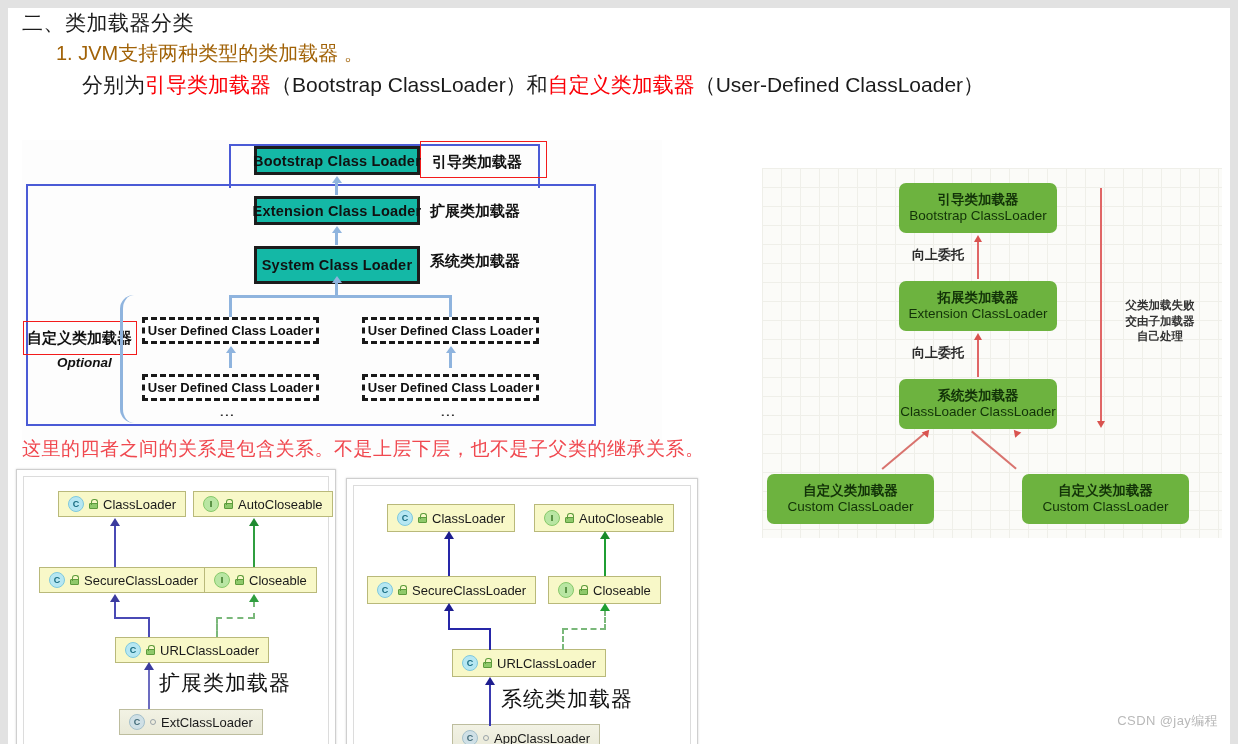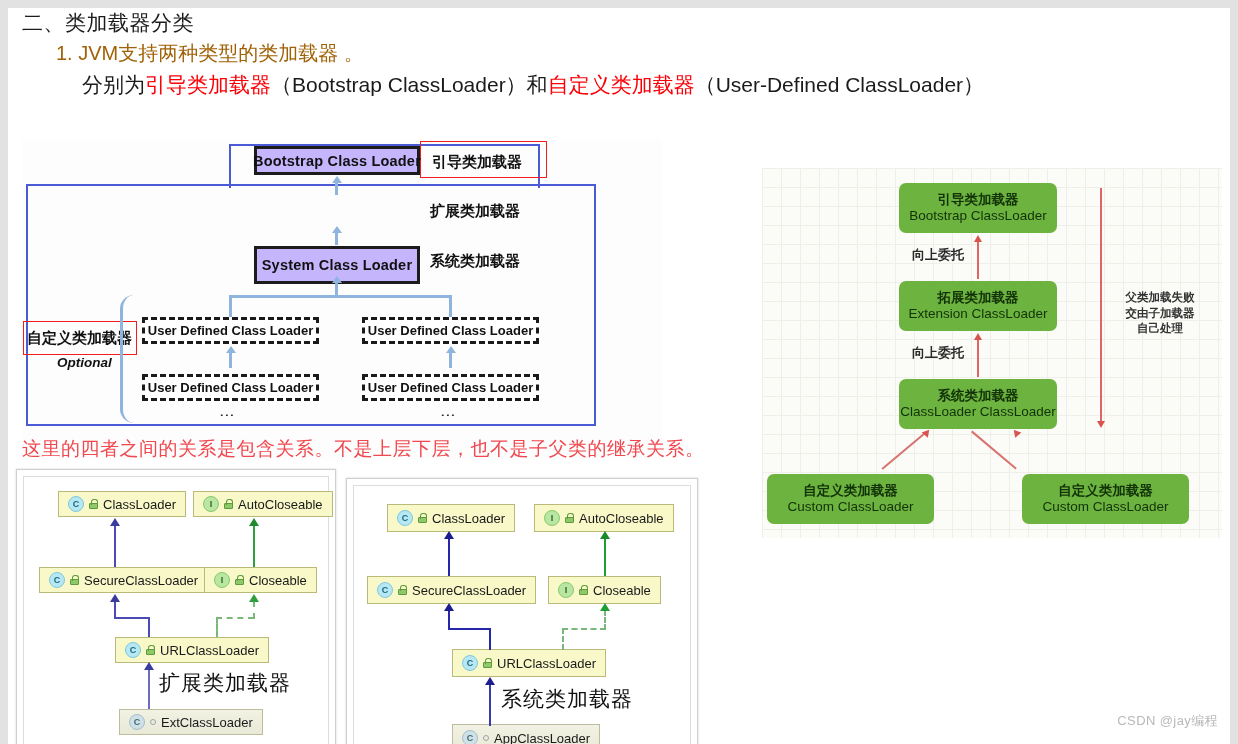--- a/index.html
+++ b/index.html
@@ -19,21 +19,21 @@
   .h-line1{font-size:21px;color:#1b1b1b;line-height:30px;letter-spacing:.5px;}
   .h-line2{font-size:20px;color:#a16207;line-height:30px;margin-left:34px;}
   .h-line3{font-size:21px;color:#1b1b1b;line-height:34px;margin-left:60px;white-space:nowrap;}
   .h-line4{font-size:21px;color:#1b1b1b;line-height:32px;margin-left:86px;white-space:nowrap;}
   .red{color:#fb0007;}
 
   
   .diagA{position:absolute;left:14px;top:132px;width:640px;height:320px;background:#fdfdfd;}
   .blue-top{position:absolute;left:207px;top:4px;width:311px;height:44px;border:2px solid #4b5bd6;border-bottom:none;box-sizing:border-box;}
   .blue-main{position:absolute;left:4px;top:44px;width:570px;height:242px;border:2px solid #4b5bd6;box-sizing:border-box;}
-  .bk{position:absolute;border:3px solid #1c1c1c;background:#c4b5fd;box-sizing:border-box;
+  .bk{position:absolute;border:3px solid #1c1c1c;background:#14b8a6;box-sizing:border-box;
       display:flex;align-items:center;justify-content:center;
       font-size:14.5px;font-weight:bold;color:#111;letter-spacing:.2px;white-space:nowrap;}
   .bk-boot{left:232px;top:6px;width:166px;height:29px;}
   .bk-ext {left:232px;top:56px;width:166px;height:29px;}
   .bk-sys {left:232px;top:106px;width:166px;height:38px;}
   .cn{position:absolute;font-size:15px;color:#111;font-weight:bold;white-space:nowrap;}
   .cn-boot{left:410px;top:13px;}
   .cn-ext {left:408px;top:62px;}
   .cn-sys {left:408px;top:112px;}
   .redbox{position:absolute;border:1.5px solid #f31b1b;box-sizing:border-box;}
@@ -70,21 +70,21 @@
   .gb-ext {left:137px;top:113px;width:158px;height:50px;}
   .gb-app {left:137px;top:211px;width:158px;height:50px;}
   .gb-c1  {left:5px;top:306px;width:167px;height:50px;}
   .gb-c2  {left:260px;top:306px;width:167px;height:50px;}
   .delegate{position:absolute;font-size:13px;color:#2a2a2a;font-weight:bold;white-space:nowrap;}
   .dg1{left:150px;top:78px;} .dg2{left:150px;top:176px;}
   .rarrow{position:absolute;background:#e06666;width:1.6px;}
   .rhead{position:absolute;width:0;height:0;border-left:4px solid transparent;border-right:4px solid transparent;}
   .rhead.up{border-bottom:7px solid #d9534f;}
   .rhead.down{border-top:7px solid #d9534f;}
-  .sidetxt{position:absolute;left:352px;top:122px;width:92px;font-size:11.5px;color:#333;
+  .sidetxt{position:absolute;left:352px;top:130px;width:92px;font-size:11.5px;color:#333;
            text-align:center;line-height:1.35;font-weight:bold;}
   .diag-arrow{position:absolute;height:1.6px;background:#d9736e;transform-origin:left center;}
 
   
   .uml{position:absolute;background:#ffffff;border:1px solid #cfcfcf;box-shadow:0 0 2px rgba(0,0,0,.18);}
   .umlA{left:8px;top:461px;width:318px;height:283px;}
   .umlB{left:338px;top:470px;width:350px;height:274px;}
   .umlin{position:absolute;inset:6px;border:1px solid #dcdcdc;background:#fff;}
   .node{position:absolute;background:#f8f8c8;border:1px solid #b9b97a;
         display:flex;align-items:center;gap:5px;padding:0 9px;box-sizing:border-box;
@@ -120,20 +120,21 @@
   </div>
 
   <div class="diagA">
 
     <div class="blue-top"></div>
     <div class="blue-main"></div>
 
     <div class="redbox rb-boot"></div>
 
     <div class="bk bk-boot">Bootstrap Class Loader</div>
+    <div class="bk bk-ext">Extension Class Loader</div>
     <div class="bk bk-sys">System Class Loader</div>
 
     <div class="cn cn-boot">引导类加载器</div>
     <div class="cn cn-ext">扩展类加载器</div>
     <div class="cn cn-sys">系统类加载器</div>
 
     <div class="redbox rb-cust"></div>
     <div class="cn-cust">自定义类加载器</div>
     <div class="optional">Optional</div>
 

